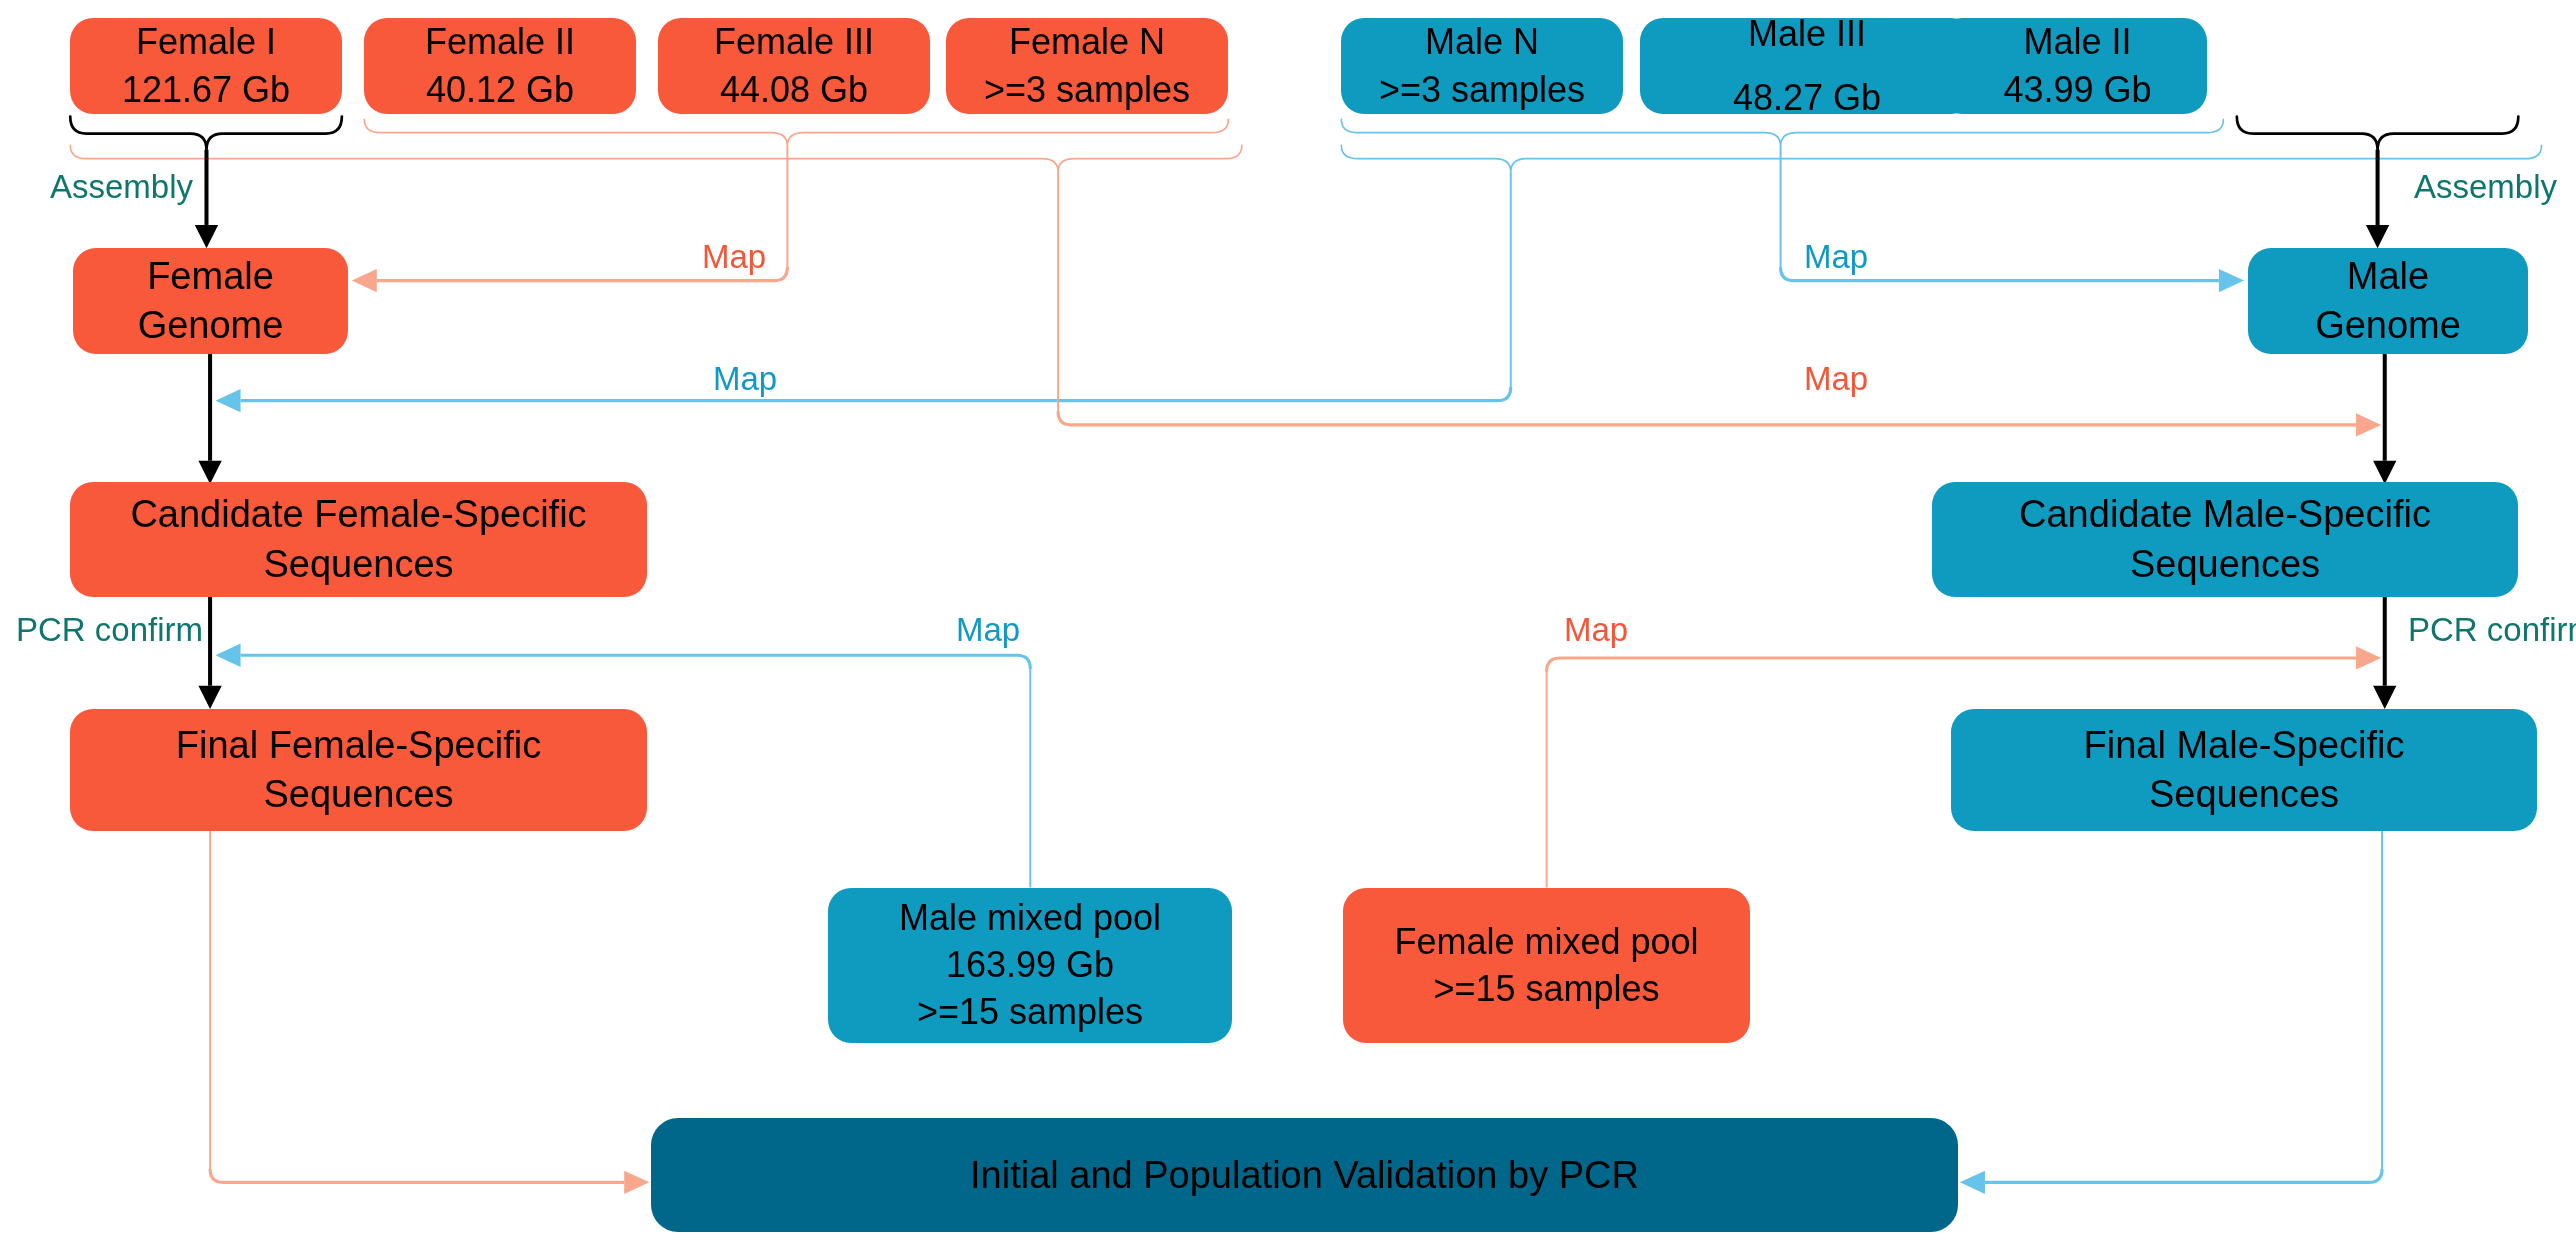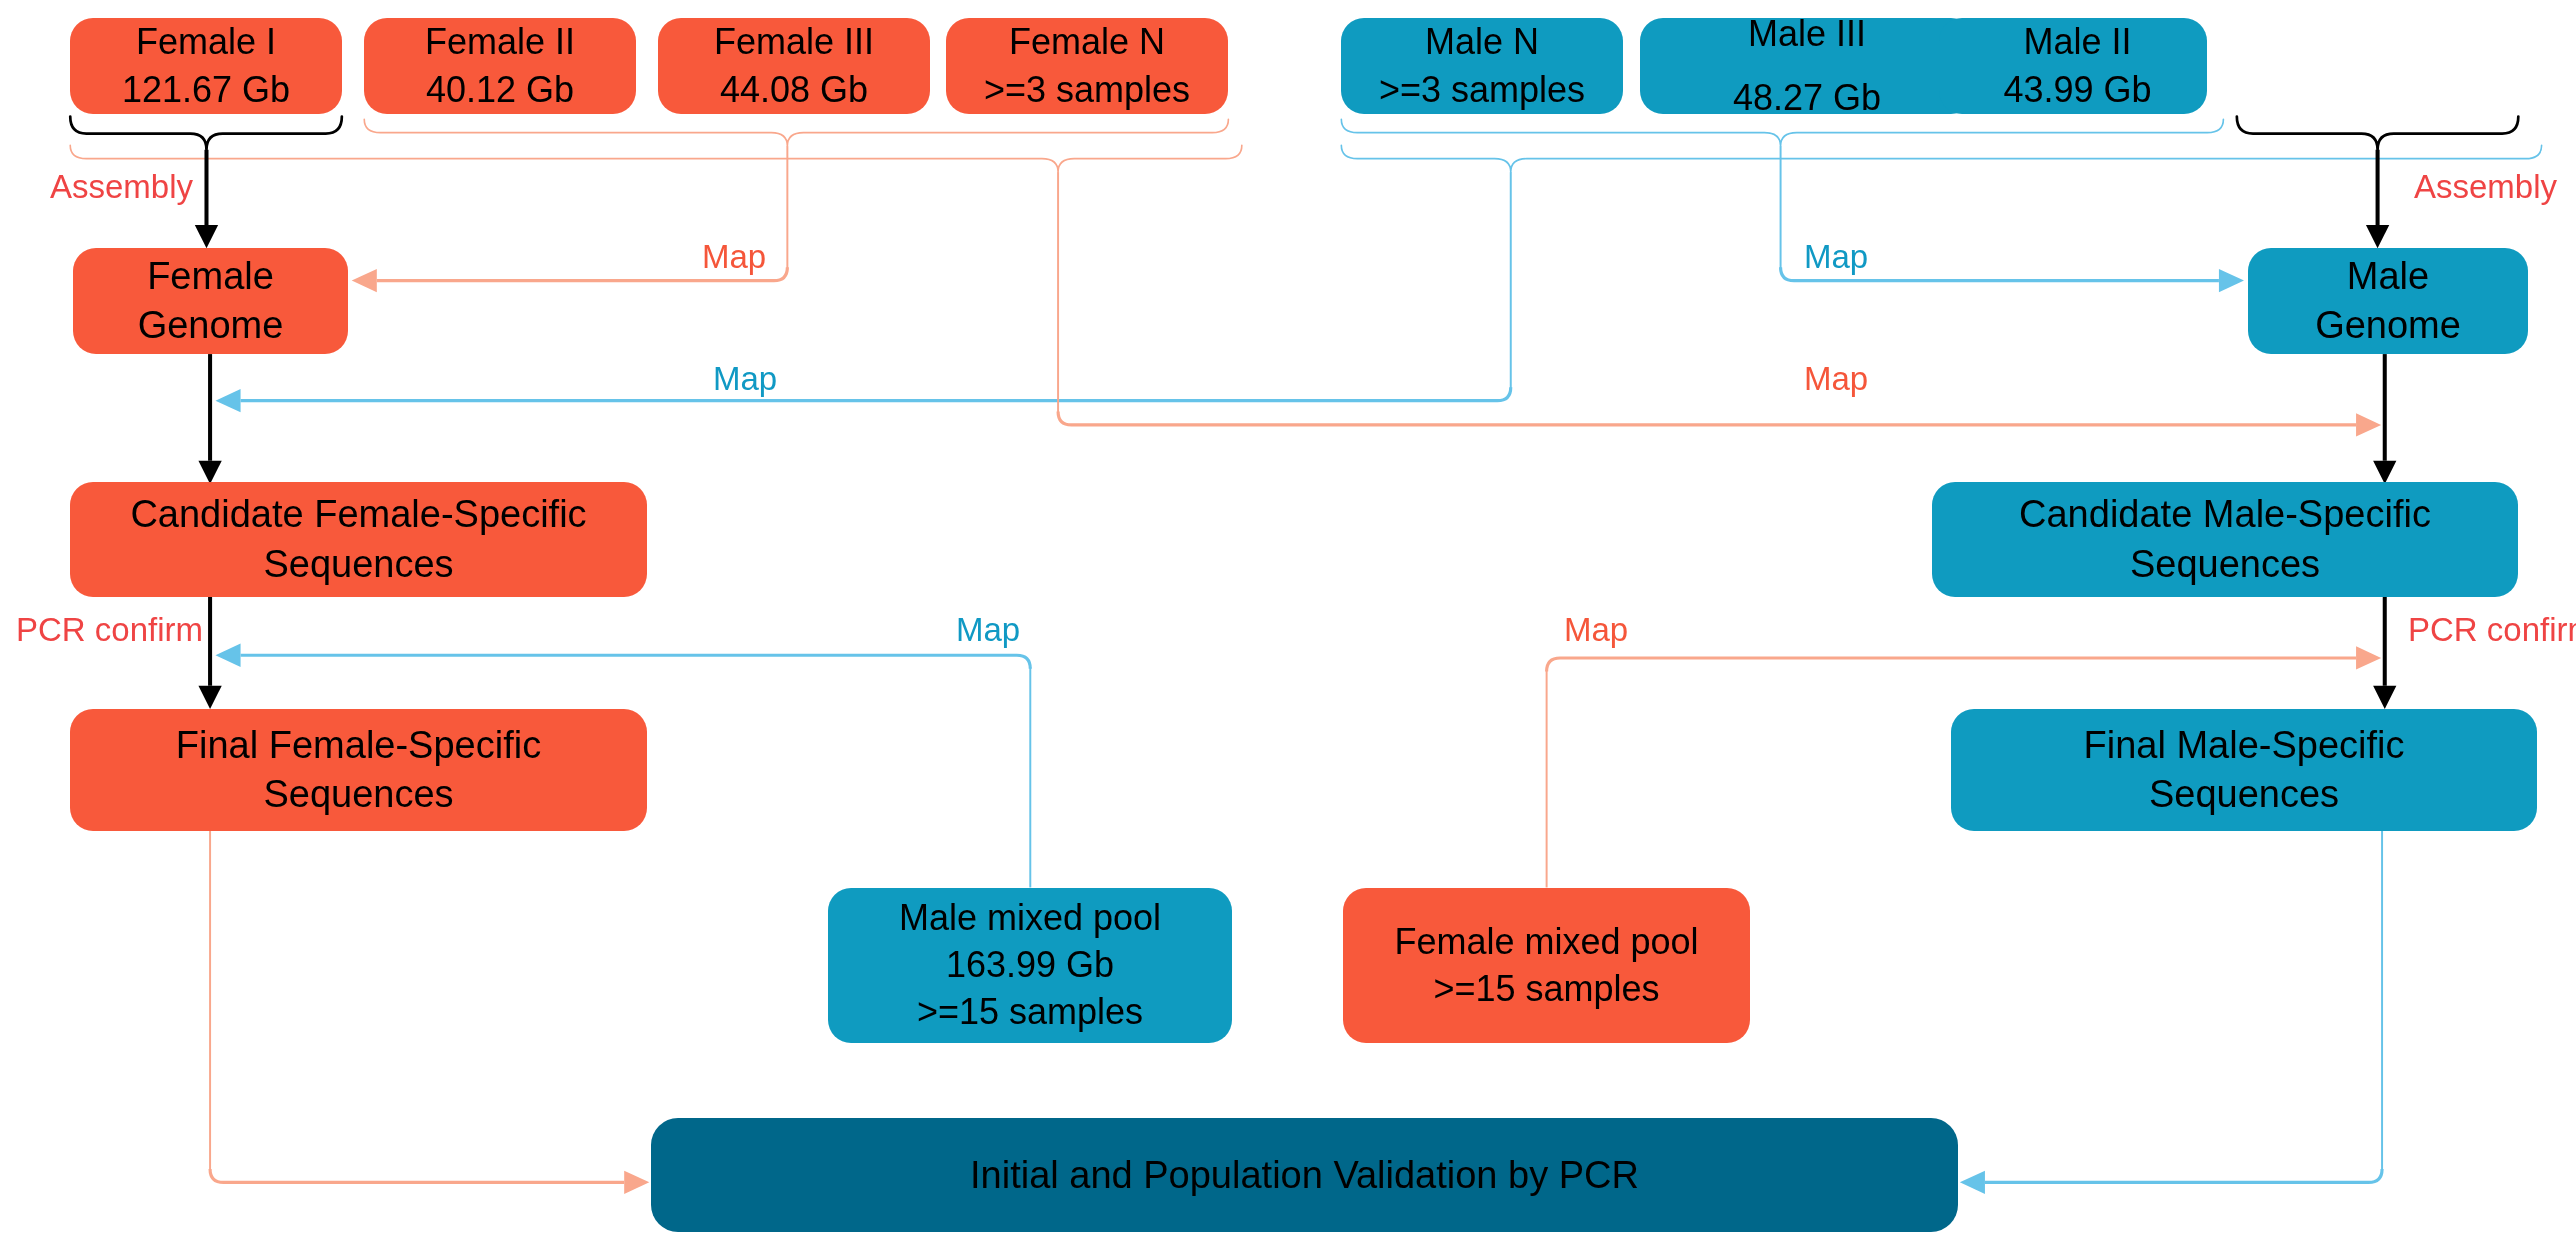--- a/index.html
+++ b/index.html
@@ -15,21 +15,21 @@
     text-align:center;color:#000;white-space:pre-line;
     border-radius:23px;box-sizing:border-box;
   }
   .orange{background:var(--female-box,#F8593B);}
   .teal{background:var(--male-box,#0F9BC0);text-align:center;}
   .dark{background:var(--validation-box,#00678A);border-radius:27px;}
 
   .sample{width:272px;height:96px;top:18px;font-size:36px;line-height:1.32;flex-direction:column;}
   .sample .nm,.sample .inf{display:block;}
 
-  .lbl{position:absolute;font-size:33px;color:#ef4444;white-space:nowrap;}
+  .lbl{position:absolute;font-size:33px;color:#0f766e;white-space:nowrap;}
   .map-f{color:var(--female-map-text,#F5563A);}
   .map-m{color:var(--male-map-text,#1099C4);}
 
   
   .st-black{stroke:#000;stroke-width:4.5;fill:none;}
   .st-brace-black{stroke:#000;stroke-width:3;fill:none;stroke-linejoin:round;stroke-linecap:round;}
   .st-brace-f{stroke:var(--female-line,#F9A78C);stroke-width:1.8;fill:none;stroke-linejoin:round;stroke-linecap:round;}
   .st-brace-m{stroke:var(--male-line,#66C3E9);stroke-width:1.8;fill:none;stroke-linejoin:round;stroke-linecap:round;}
   .st-f-v{stroke:var(--female-line,#F9A78C);stroke-width:2.2;fill:none;}
   .st-m-v{stroke:var(--male-line,#66C3E9);stroke-width:2.2;fill:none;}

